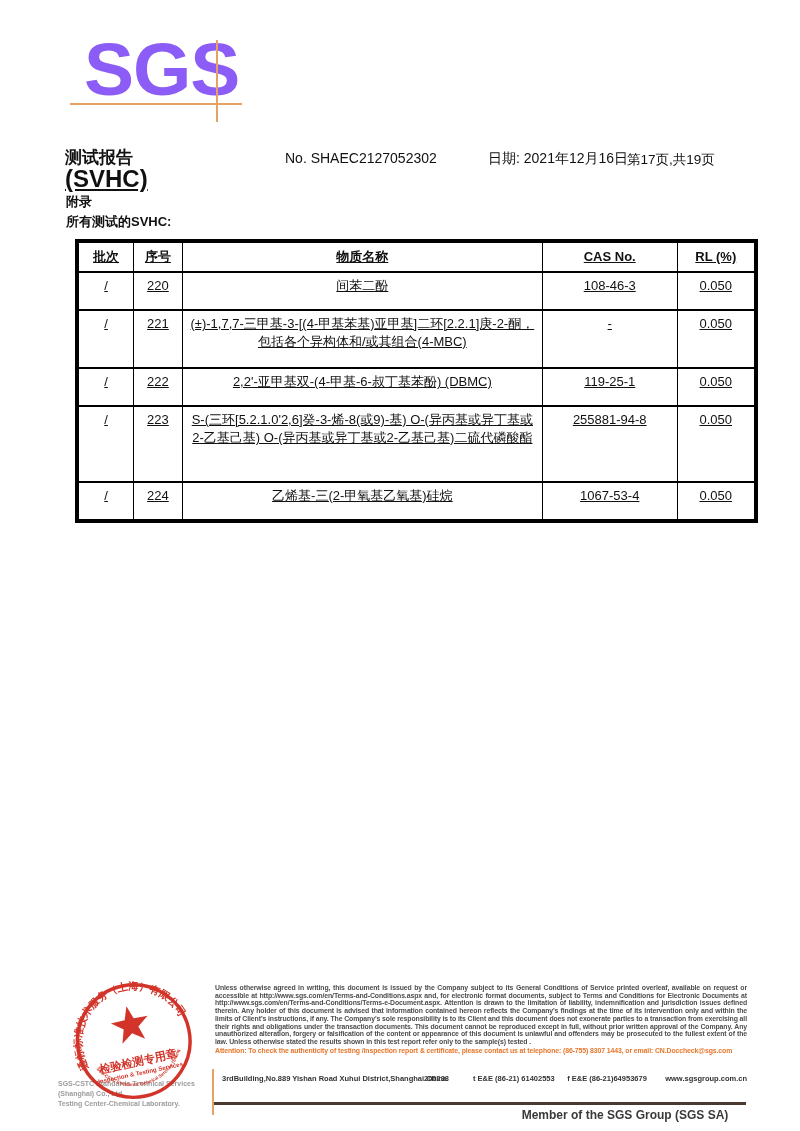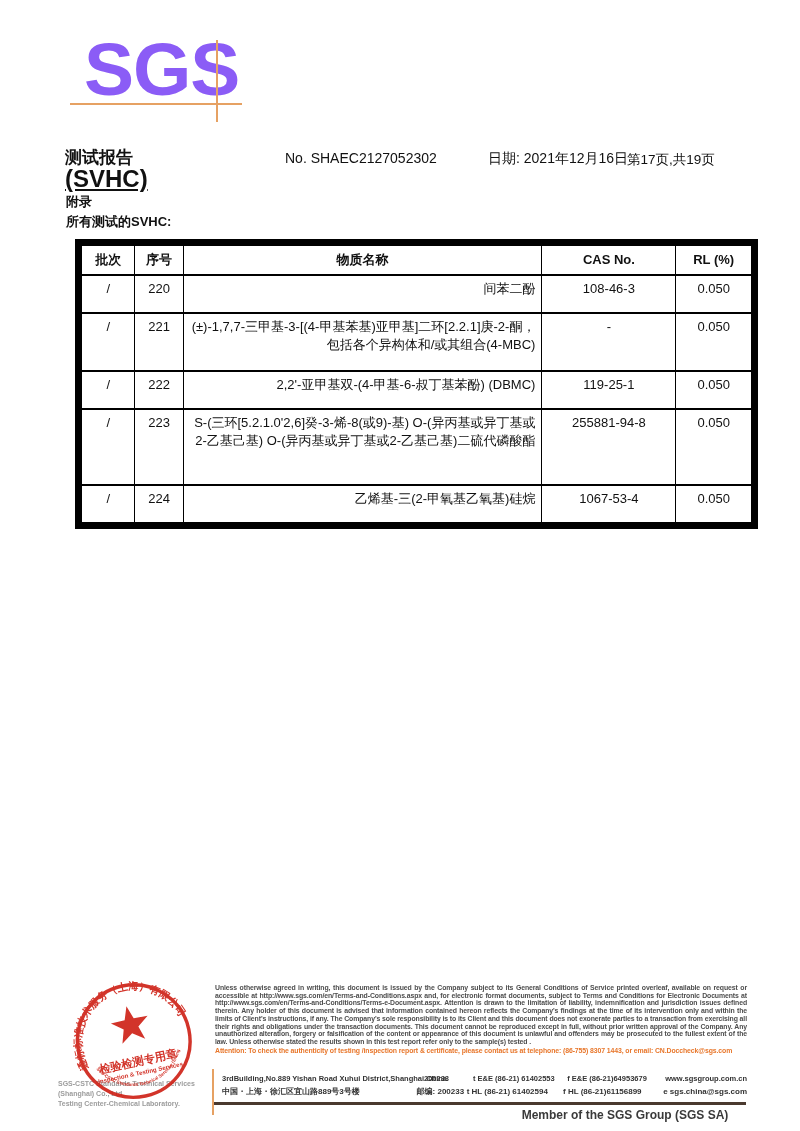--- a/index.html
+++ b/index.html
@@ -19,26 +19,26 @@
   .report-date { position:absolute; left:488px; top:150px; font-size:14px; }
   .report-page { position:absolute; left:627px; top:151px; font-size:13.5px; }
   .appendix { position:absolute; left:66px; top:193px; font-size:13px; font-weight:bold; }
   .subtitle { position:absolute; left:66px; top:213px; font-size:13px; font-weight:bold; }
 
   
   table.svhc { position:absolute; left:75px; top:239px; width:683px; border-collapse:collapse;
                table-layout:fixed; font-size:13px; }
   table.svhc th, table.svhc td { border:1px solid #000; border-top-width:2px; border-bottom-width:2px;
                padding:4px 6px; vertical-align:top; line-height:1.38; word-break:break-word; }
-  table.svhc { border:7px solid #000000; }
+  table.svhc { border:4px solid #000000;text-decoration:underline; }
   table.svhc th { font-weight:bold; text-align:center; padding:5px 2px; }
   .col-batch { width:56px; } .col-no { width:48px; } .col-name { width:356px; }
   .col-cas { width:133px; } .col-rl { width:78px; }
   td.c { text-align:center; }
-  td.name { text-align:right;margin-left:24px; }
+  td.name { text-align:center;margin-left:24px; }
   tr.r1 td { height:28px; } tr.r2 td { height:48px; } tr.r3 td { height:28px; }
   tr.r4 td { height:66px; } tr.r5 td { height:28px; }
 
   
   .company-gray { position:absolute; left:58px; top:1079px; width:170px; font-size:7px;
                   color:#9c9c9c; line-height:1.45; font-weight:600; }
   .stamp { position:absolute; left:56px; top:968px; width:156px; height:148px;
            transform:rotate(-12deg); opacity:0.92; }
   .legal { position:absolute; left:215px; top:984px; width:532px; font-size:6.9px; line-height:1.12;
            font-weight:bold; color:#4d4d4d; text-align:justify; letter-spacing:-0.1px; }
@@ -153,25 +153,18 @@
 
   <div class="addr-vline"></div>
   <div class="addr-block">
     <div class="addr-row">
       <span class="a1">3rdBuilding,No.889 Yishan Road Xuhui District,Shanghai China</span>
       <span class="a2">200233</span>
       <span class="a3">t E&amp;E (86-21) 61402553</span>
       <span class="a4">f E&amp;E (86-21)64953679</span>
       <span class="a5">www.sgsgroup.com.cn</span>
     </div>
-    <div class="addr-row addr-cn">
-      <span class="a1">中国・上海・徐汇区宜山路889号3号楼</span>
-      <span class="a2">邮编: 200233</span>
-      <span class="a3">t HL (86-21) 61402594</span>
-      <span class="a4">f HL (86-21)61156899</span>
-      <span class="a5">e  sgs.china@sgs.com</span>
-    </div>
   </div>
 
   <div class="footer-hline"></div>
   <div class="member">Member of the SGS Group (SGS SA)</div>
 
 </div>
 
 </body></html>

